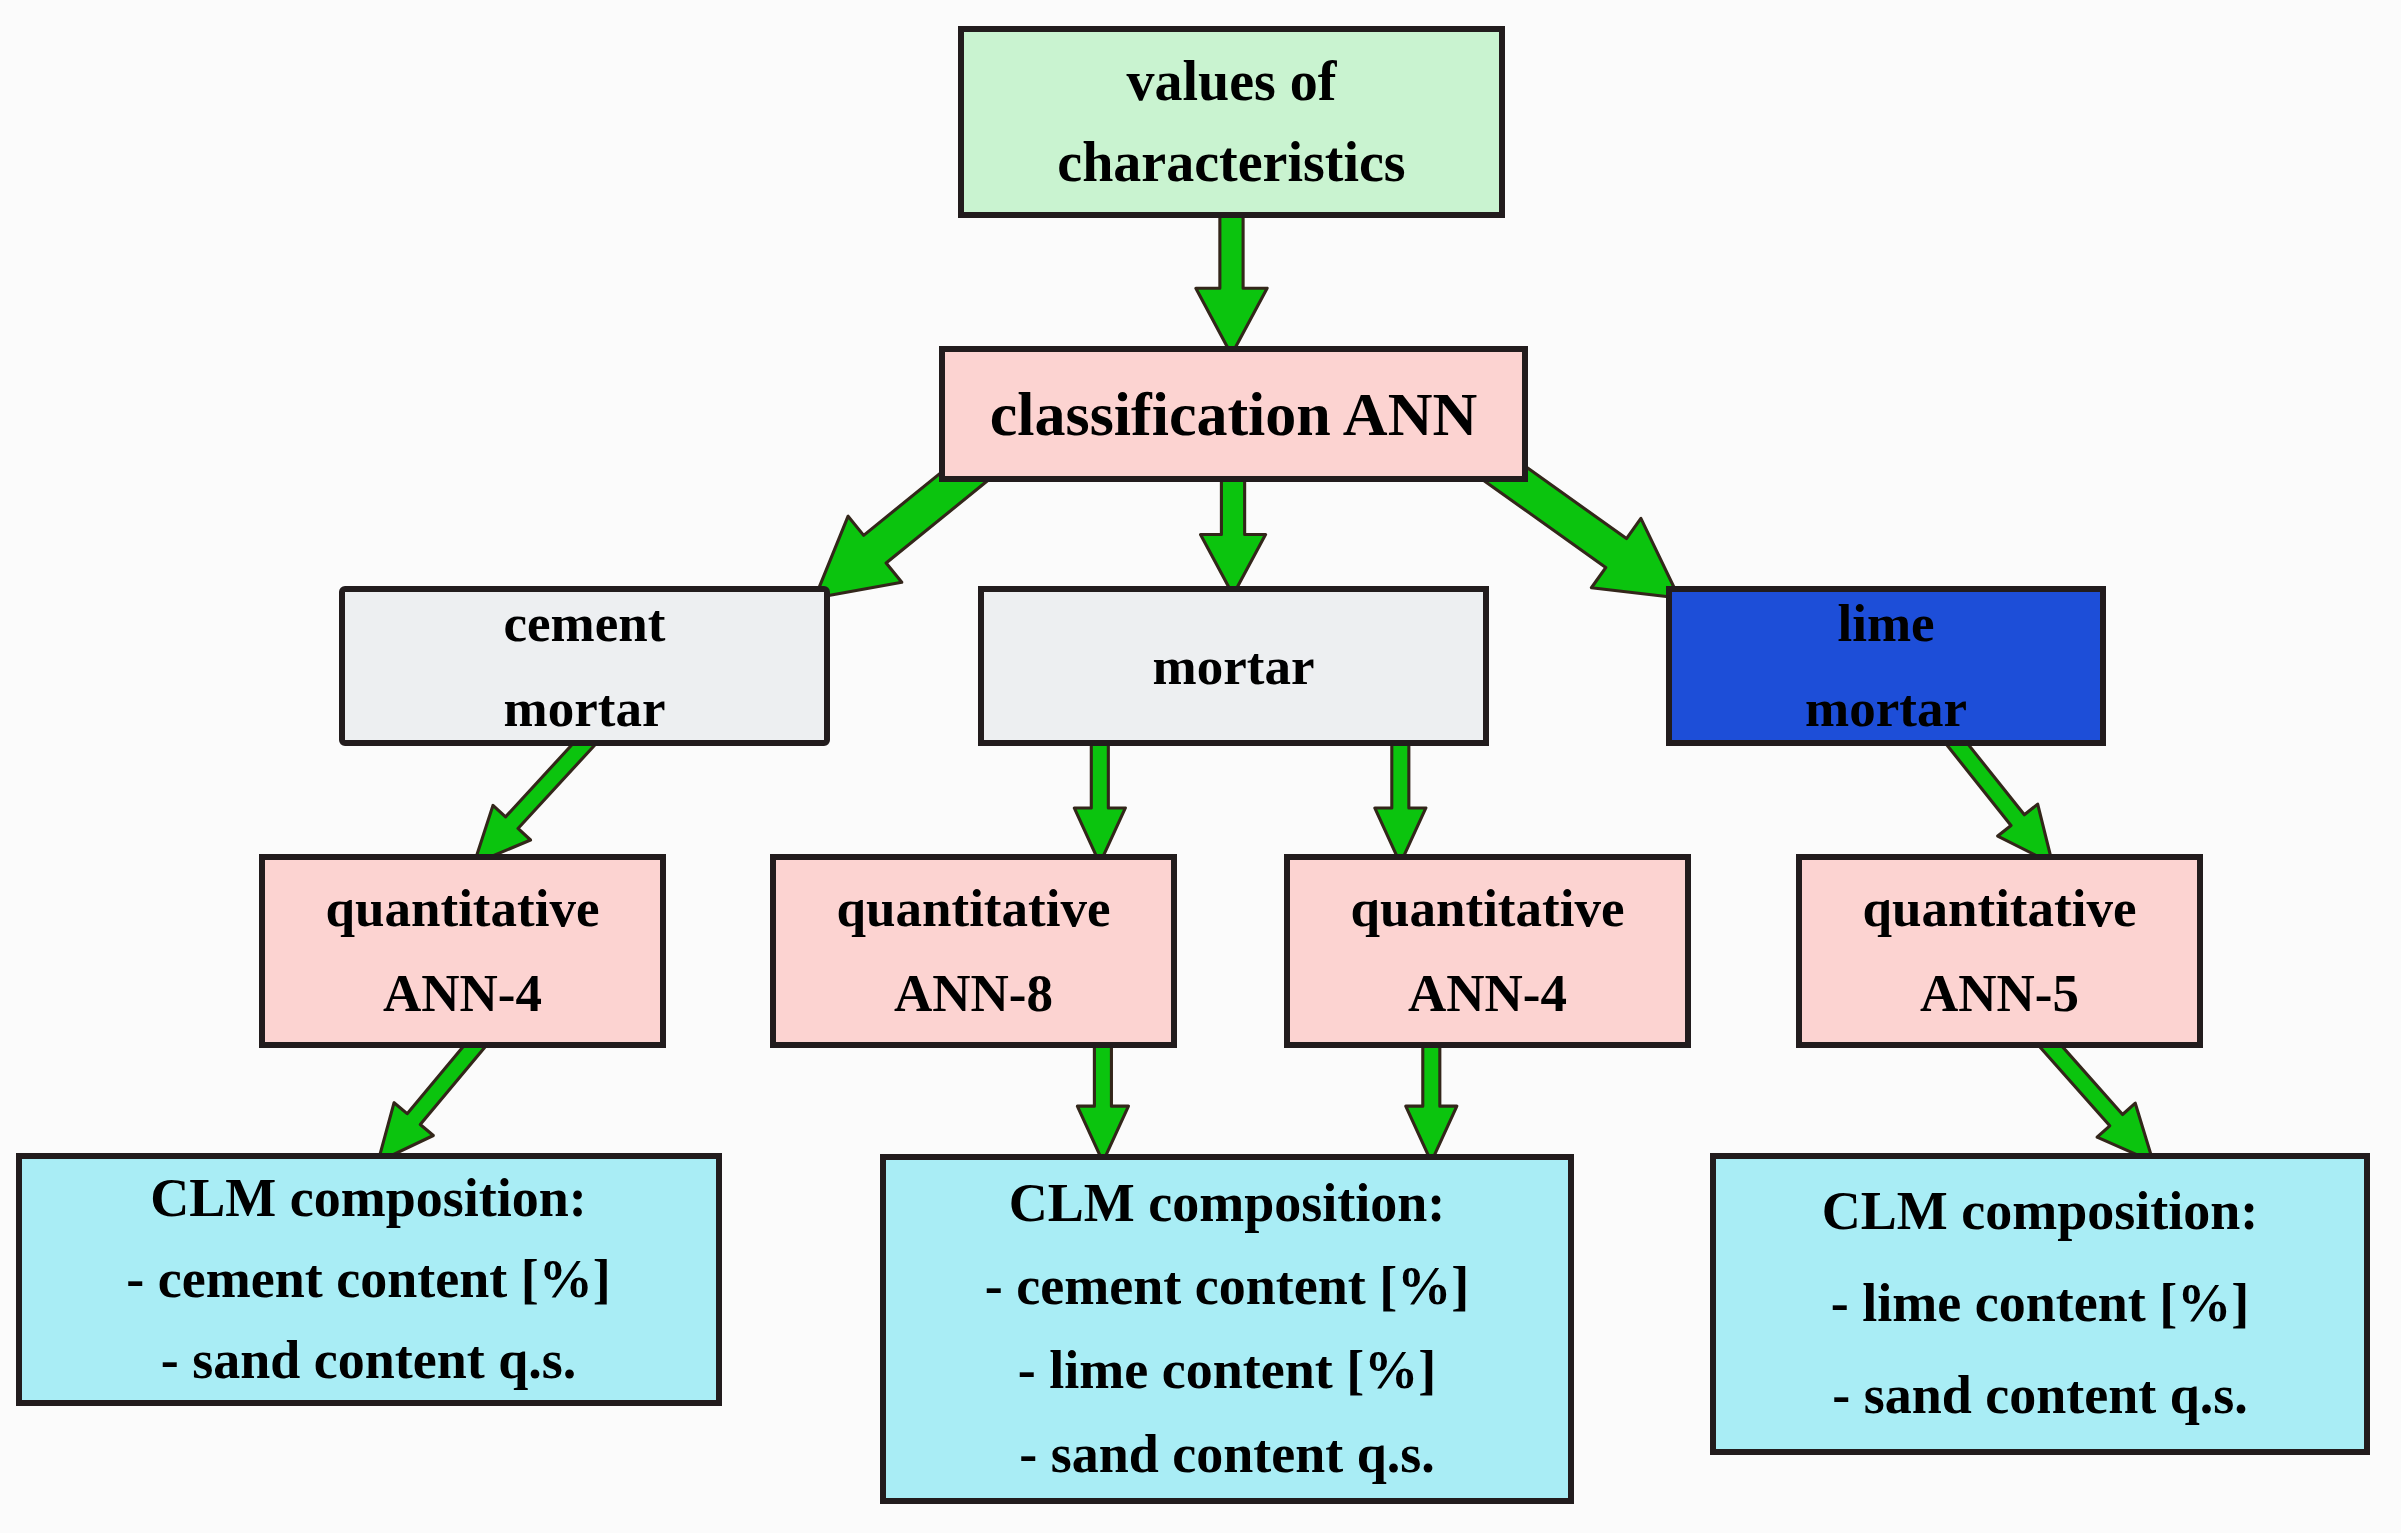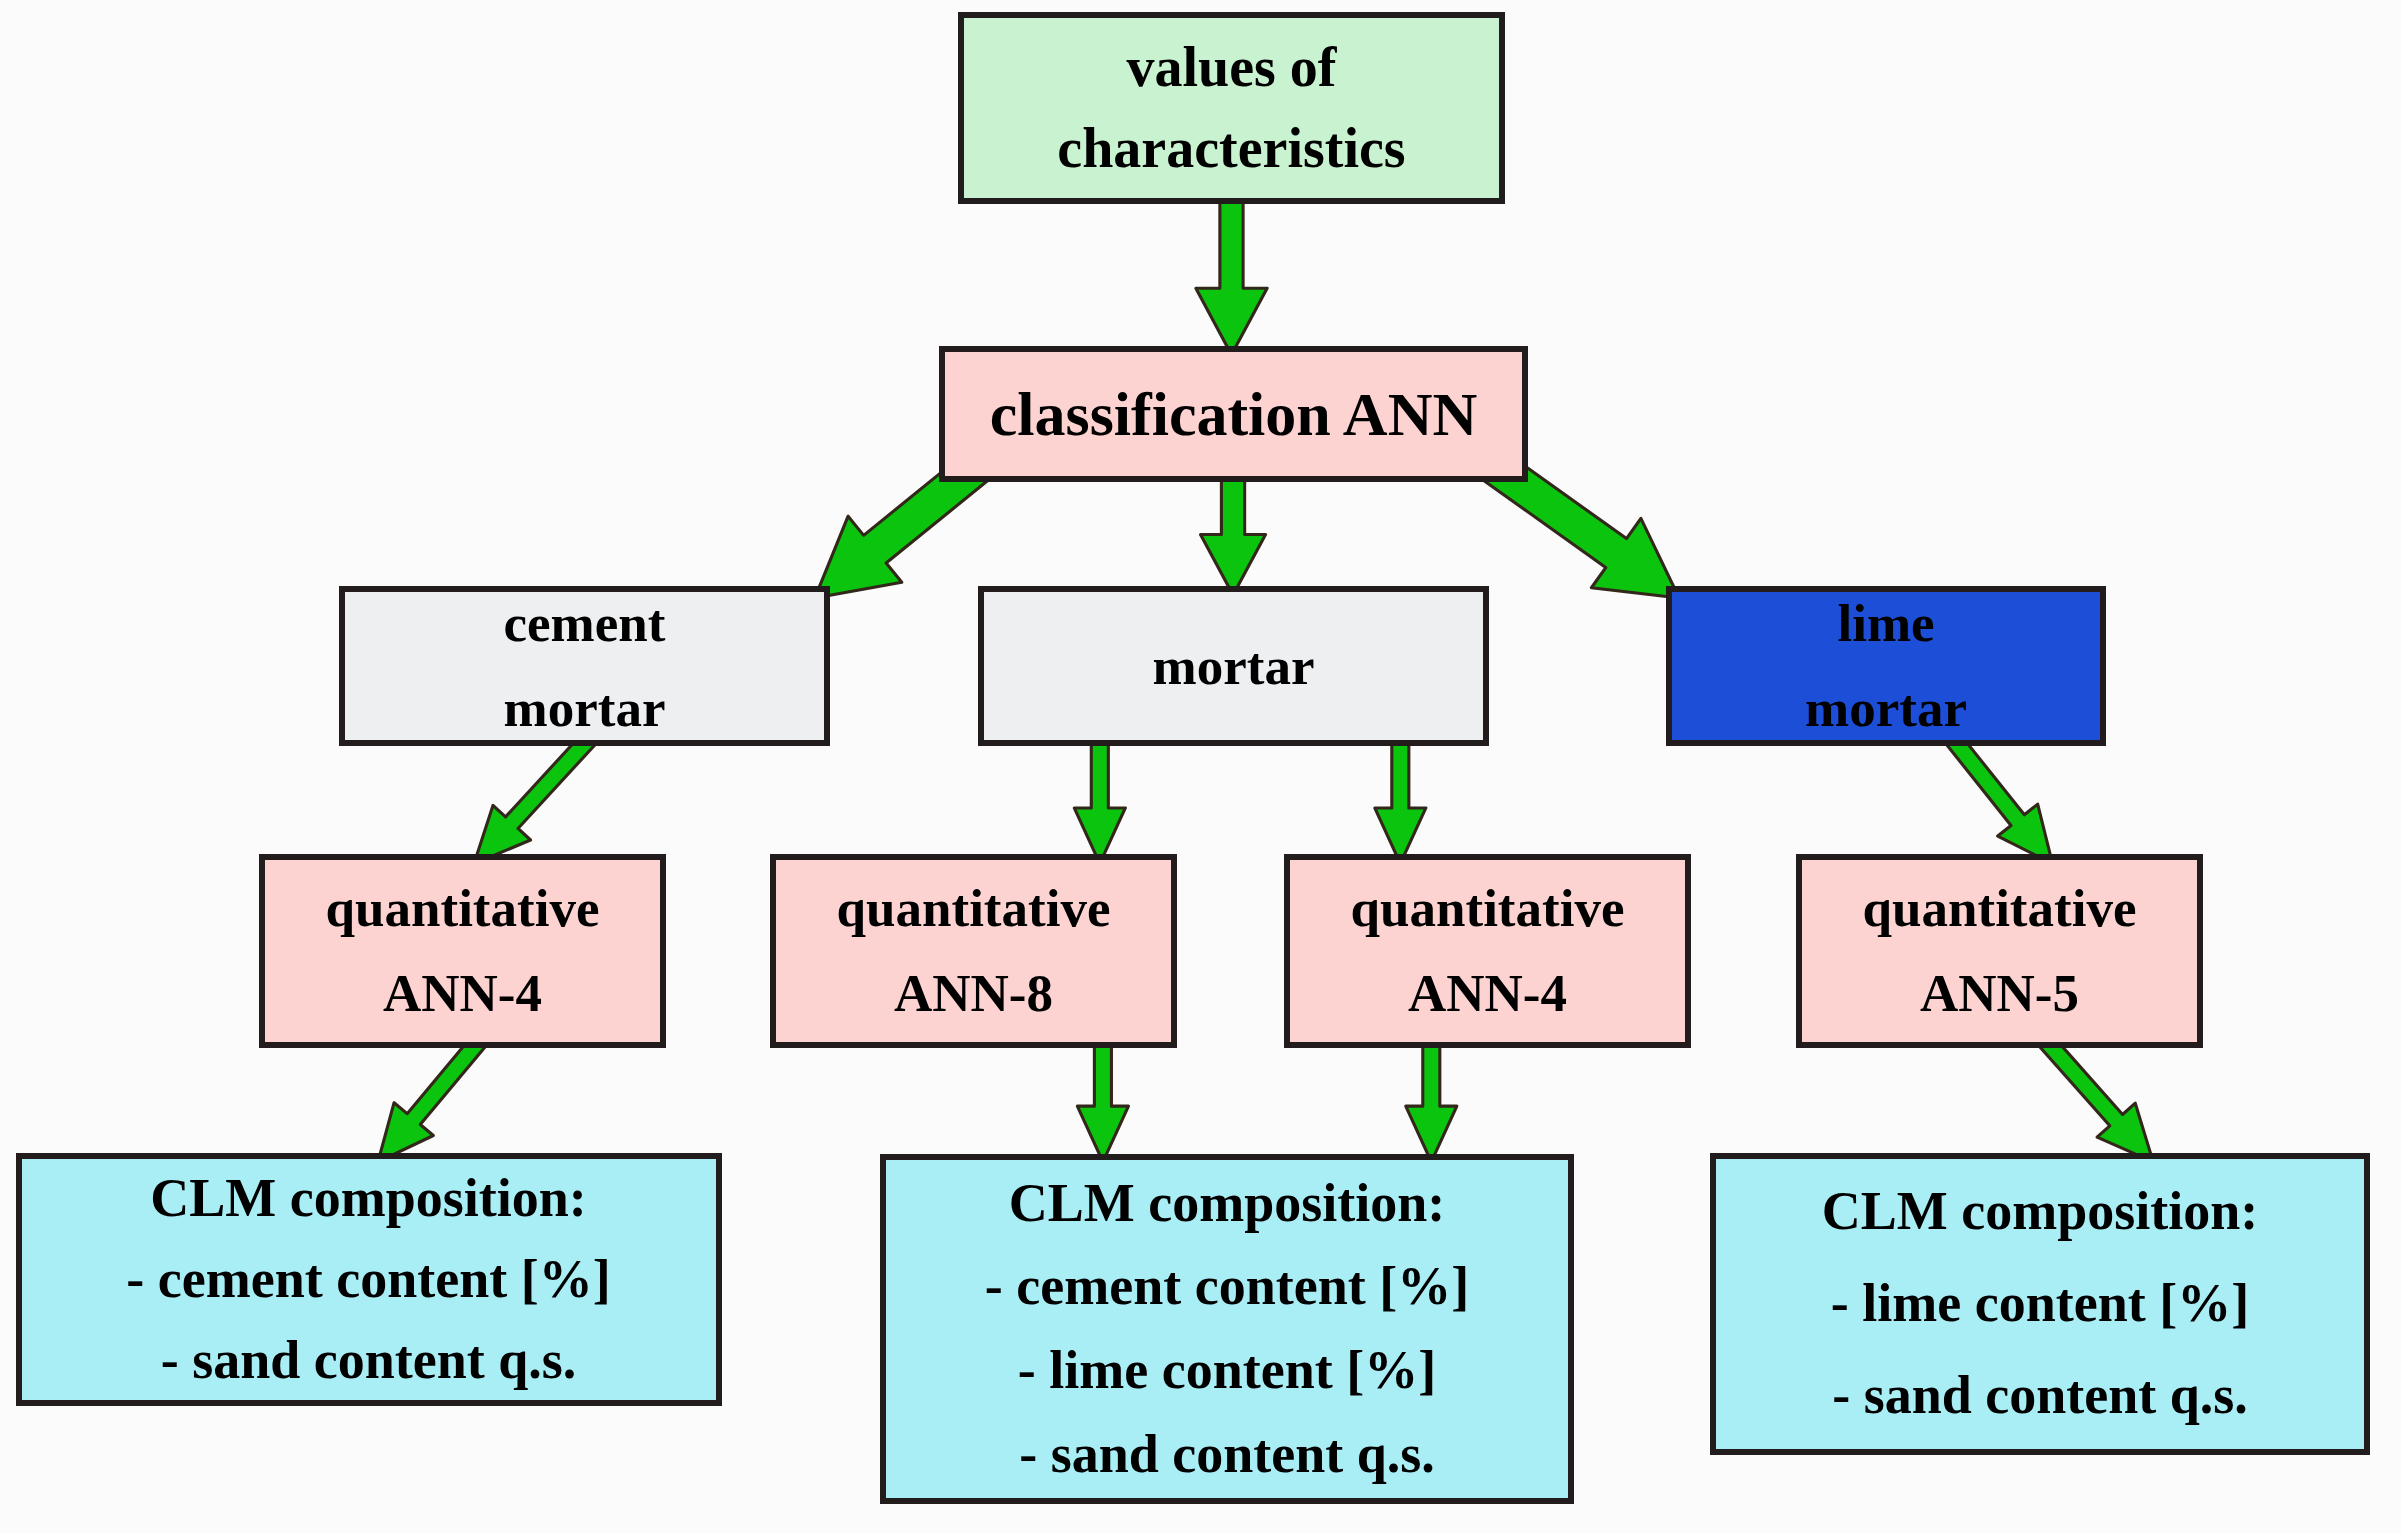--- a/index.html
+++ b/index.html
@@ -53,30 +53,30 @@
       <polygon points="753.9,944.6 652.7,1054.6 636.5,1039.7 612.0,1115.0 685.0,1084.4 668.8,1069.5 770.1,959.4" fill="#0bc40e" stroke="#33261a" stroke-width="4" stroke-linejoin="round"></polygon>
       <polygon points="1409.0,952.0 1409.0,1043.0 1387.0,1043.0 1420.0,1115.0 1453.0,1043.0 1431.0,1043.0 1431.0,952.0" fill="#0bc40e" stroke="#33261a" stroke-width="4" stroke-linejoin="round"></polygon>
       <polygon points="1797.0,952.0 1797.0,1043.0 1775.0,1043.0 1808.0,1115.0 1841.0,1043.0 1819.0,1043.0 1819.0,952.0" fill="#0bc40e" stroke="#33261a" stroke-width="4" stroke-linejoin="round"></polygon>
       <polygon points="2511.4,958.9 2596.5,1065.6 2579.3,1079.3 2650.0,1115.0 2630.9,1038.1 2613.7,1051.9 2528.6,945.1" fill="#0bc40e" stroke="#33261a" stroke-width="4" stroke-linejoin="round"></polygon>
       <polygon points="611.6,1334.9 525.7,1437.7 508.8,1423.6 488.0,1500.0 559.5,1465.9 542.6,1451.8 628.4,1349.1" fill="#0bc40e" stroke="#33261a" stroke-width="4" stroke-linejoin="round"></polygon>
       <polygon points="1413.0,1342.0 1413.0,1428.0 1391.0,1428.0 1424.0,1500.0 1457.0,1428.0 1435.0,1428.0 1435.0,1342.0" fill="#0bc40e" stroke="#33261a" stroke-width="4" stroke-linejoin="round"></polygon>
       <polygon points="1837.0,1342.0 1837.0,1428.0 1815.0,1428.0 1848.0,1500.0 1881.0,1428.0 1859.0,1428.0 1859.0,1342.0" fill="#0bc40e" stroke="#33261a" stroke-width="4" stroke-linejoin="round"></polygon>
       <polygon points="2631.8,1349.3 2724.0,1453.4 2707.6,1468.0 2780.0,1500.0 2756.9,1424.2 2740.5,1438.8 2648.2,1334.7" fill="#0bc40e" stroke="#33261a" stroke-width="4" stroke-linejoin="round"></polygon>
     </svg>
 
-  <div class="node" id="node-values" style="left: 958px; top: 12px; width: 547px; height: 192px; background-color: rgb(201, 243, 208);">
+  <div class="node" id="node-values" style="left: 958px; top: 26px; width: 547px; height: 192px; background-color: rgb(201, 243, 208);">
     <div class="ln">values of</div>
     <div class="ln">characteristics</div>
   </div>
 
   <div class="node" id="node-classification" style="left: 939px; top: 346px; width: 589px; height: 136px; background-color: rgb(252, 211, 209);">
     <div class="ln">classification ANN</div>
   </div>
 
-  <div class="node" id="node-cement-mortar" style="left: 339px; top: 586px; width: 491px; height: 160px; background-color: rgb(237, 239, 241);">
+  <div class="node" id="node-cement-mortar" style="left: 339px; top: 586px; width: 491px; height: 160px; background-color: rgb(237, 239, 241); border-radius: 6px;">
     <div class="ln">cement</div>
     <div class="ln">mortar</div>
   </div>
 
   <div class="node" id="node-cement-lime-mortar" style="left: 978px; top: 586px; width: 511px; height: 160px; background-color: rgb(237, 239, 241);">
     <div class="ln">mortar</div>
   </div>
 
   <div class="node" id="node-lime-mortar" style="left: 1666px; top: 586px; width: 440px; height: 160px; background-color: #1d4ed8;">
     <div class="ln">lime</div>

